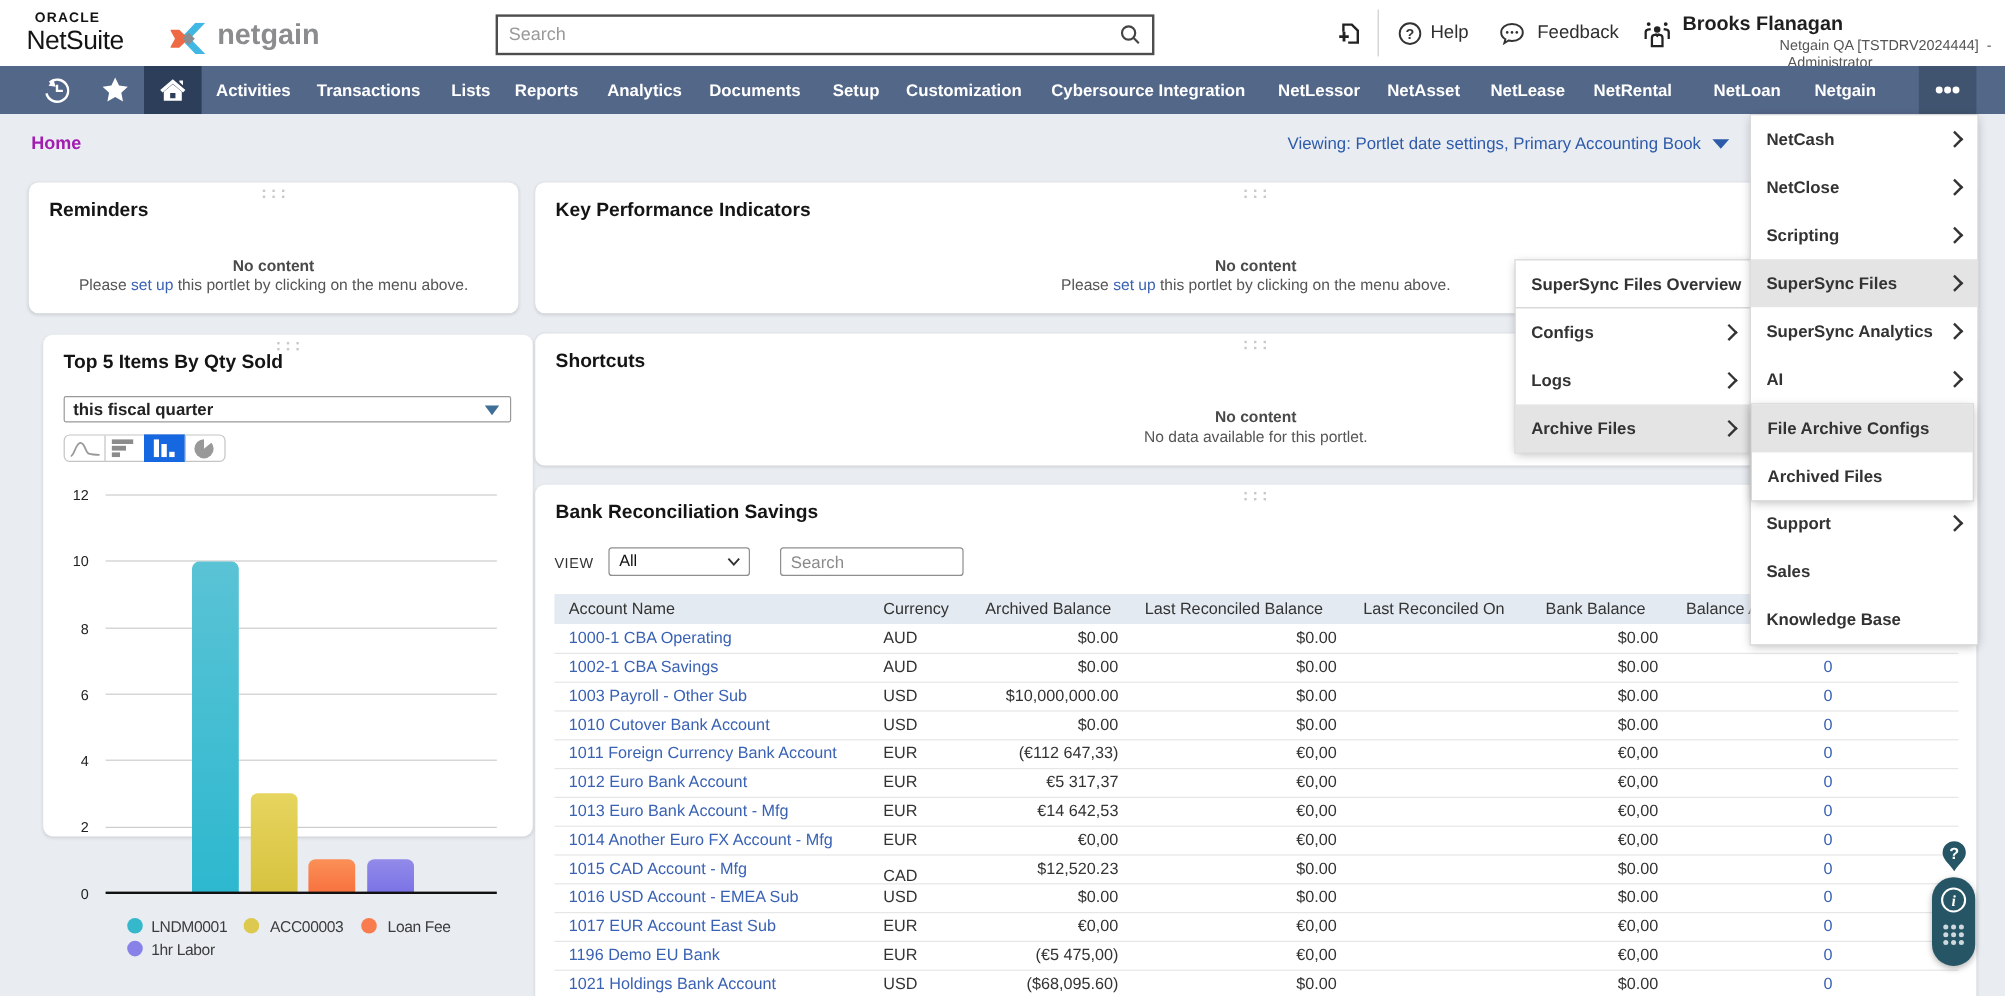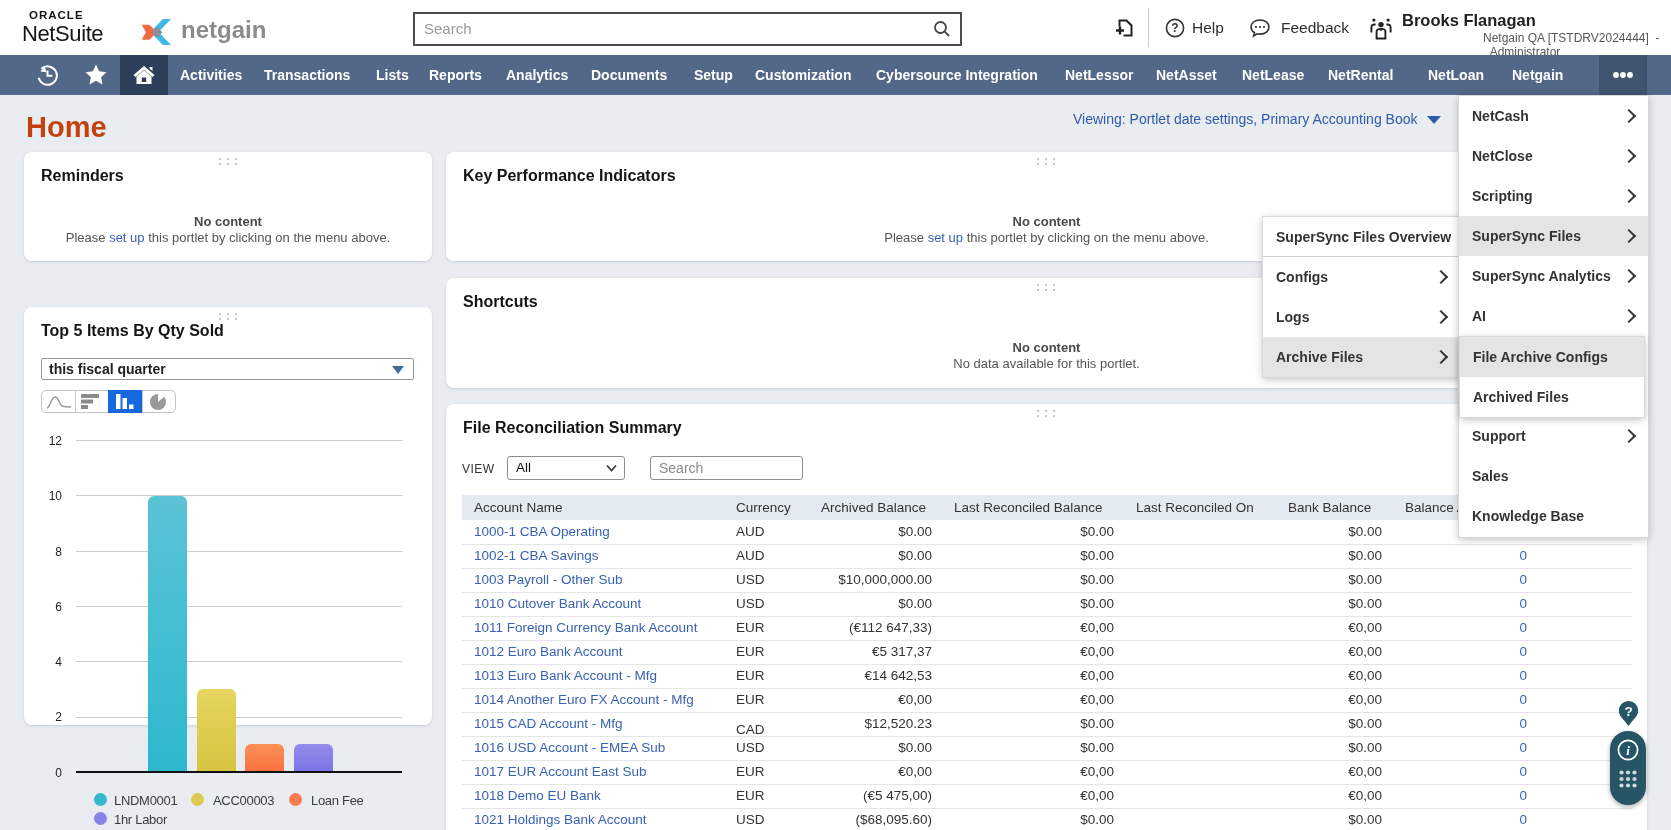--- a/index.html
+++ b/index.html
@@ -17,21 +17,21 @@
 .hdrtxt{position:absolute;top:19px;font-size:15.5px;color:#2e2e2e;}
 #hdivider{position:absolute;left:1148px;top:8px;width:1px;height:39px;background:#ccc;}
 #uname{position:absolute;left:1402px;top:11px;font-size:16.5px;font-weight:bold;color:#1f1f1f;}
 #urole{position:absolute;left:1483px;top:31px;font-size:12px;color:#555;}
 
 #nav{position:absolute;left:0;top:55px;width:1671px;height:40px;background:#536789;}
 #homebtn{position:absolute;left:120px;top:0;width:48px;height:40px;background:#2c3e59;}
 #morebtn{position:absolute;left:1599px;top:0;width:48px;height:40px;background:#40546f;}
 .navitem{position:absolute;top:0;height:40px;line-height:40px;font-size:14px;font-weight:bold;color:#fff;white-space:nowrap;}
 
-#hometitle{position:absolute;left:26px;top:111px;font-size:29px;font-weight:bold;color:#c2410c;}
+#hometitle{position:absolute;left:26px;top:111px;font-size:15px;font-weight:bold;color:#a21caf;}
 #viewing{position:absolute;left:1073px;top:111px;font-size:14px;color:#2d5aa9;}
 .card{position:absolute;background:#fff;border-radius:8px;box-shadow:0 1px 3px rgba(0,0,0,.13);}
 .ctitle{position:absolute;left:17px;top:15px;font-size:16px;font-weight:bold;color:#141414;white-space:nowrap;}
 .handle{position:absolute;top:6px;width:18px;height:7px;}
 .handle i{position:absolute;width:2px;height:2px;background:#c9c9c9;}
 .nocontent{position:absolute;text-align:center;font-size:13px;color:#555;width:100%;}
 .nocontent b{font-size:13px;color:#4a4a4a;}
 a.lnk{color:#3a62b4;text-decoration:none;}
 
 .menu{position:absolute;background:#fff;box-shadow:0 2px 8px rgba(0,0,0,.28);outline:1px solid #d9d9d9;}
@@ -164,21 +164,21 @@
         <i style="left:16px;top:0"></i>
         <i style="left:0;top:5px"></i>
         <i style="left:8px;top:5px"></i>
         <i style="left:16px;top:5px"></i>
       </div>
     <div class="ctitle">Key Performance Indicators</div>
     <div class="nocontent" style="top:62px"><b>No content</b></div>
     <div class="nocontent" style="top:78px">Please <a class="lnk" href="#">set up</a> this portlet by clicking on the menu above.</div>
   </div>
 
-  <div class="card" style="left:24px;top:279px;width:408px;height:418px;margin-top:28px;">
+  <div class="card" style="left:36px;top:279px;width:408px;height:418px;">
     <div class="handle" style="left:195px">
         <i style="left:0;top:0"></i>
         <i style="left:8px;top:0"></i>
         <i style="left:16px;top:0"></i>
         <i style="left:0;top:5px"></i>
         <i style="left:8px;top:5px"></i>
         <i style="left:16px;top:5px"></i>
       </div>
     <div class="ctitle">Top 5 Items By Qty Sold</div>
     <div class="abs" style="left:17px;top:51px;width:371px;height:20px;border:1px solid #999;border-radius:2px;">
@@ -253,21 +253,21 @@
 
   <div class="card" style="left:446px;top:404px;width:1201px;height:431px;border-radius:8px 8px 0 0;">
     <div class="handle" style="left:591px">
         <i style="left:0;top:0"></i>
         <i style="left:8px;top:0"></i>
         <i style="left:16px;top:0"></i>
         <i style="left:0;top:5px"></i>
         <i style="left:8px;top:5px"></i>
         <i style="left:16px;top:5px"></i>
       </div>
-    <div class="ctitle">File Reconciliation Summary</div>
+    <div class="ctitle">Bank Reconciliation Savings</div>
     <div class="abs" style="left:16px;top:58px;font-size:12px;color:#333;letter-spacing:0.5px;">VIEW</div>
     <div class="abs" style="left:61px;top:52px;width:116px;height:22px;border:1px solid #8e8e8e;border-radius:3px;">
       <span class="abs" style="left:8px;top:3px;font-size:13.5px;color:#111;">All</span>
       <svg class="abs" style="right:7px;top:7px" width="11" height="8" viewBox="0 0 11 8">
           <path d="M1 1.5 L5.5 6.5 L10 1.5" fill="none" stroke="#333" stroke-width="1.6"></path>
         </svg>
     </div>
     <div class="abs" style="left:204px;top:52px;width:151px;height:22px;border:1px solid #8e8e8e;border-radius:3px;">
       <span class="abs" style="left:8px;top:3px;font-size:14px;color:#8a8a8a;">Search</span>
     </div>
@@ -349,21 +349,21 @@
     <div class="tdr" style="left:790px;top:336px;width:146px;">$0.00</div>
     <div class="tdr" style="left:1000px;top:336px;width:81px;"><a class="rowlnk" href="#">0</a></div>
     <div class="rowline" style="top:356px;"></div>
     <div class="td" style="left:28px;top:360px;"><a class="rowlnk" href="#">1017 EUR Account East Sub</a></div>
     <div class="td" style="left:290px;top:360px;">EUR</div>
     <div class="tdr" style="left:336px;top:360px;width:150px;">€0,00</div>
     <div class="tdr" style="left:520px;top:360px;width:148px;">€0,00</div>
     <div class="tdr" style="left:790px;top:360px;width:146px;">€0,00</div>
     <div class="tdr" style="left:1000px;top:360px;width:81px;"><a class="rowlnk" href="#">0</a></div>
     <div class="rowline" style="top:380px;"></div>
-    <div class="td" style="left:28px;top:384px;"><a class="rowlnk" href="#">1018 Demo EU Bank</a></div>
+    <div class="td" style="left:28px;top:384px;"><a class="rowlnk" href="#">1196 Demo EU Bank</a></div>
     <div class="td" style="left:290px;top:384px;">EUR</div>
     <div class="tdr" style="left:336px;top:384px;width:150px;">(€5 475,00)</div>
     <div class="tdr" style="left:520px;top:384px;width:148px;">€0,00</div>
     <div class="tdr" style="left:790px;top:384px;width:146px;">€0,00</div>
     <div class="tdr" style="left:1000px;top:384px;width:81px;"><a class="rowlnk" href="#">0</a></div>
     <div class="rowline" style="top:404px;"></div>
     <div class="td" style="left:28px;top:408px;"><a class="rowlnk" href="#">1021 Holdings Bank Account</a></div>
     <div class="td" style="left:290px;top:408px;">USD</div>
     <div class="tdr" style="left:336px;top:408px;width:150px;">($68,095.60)</div>
     <div class="tdr" style="left:520px;top:408px;width:148px;">$0.00</div>

